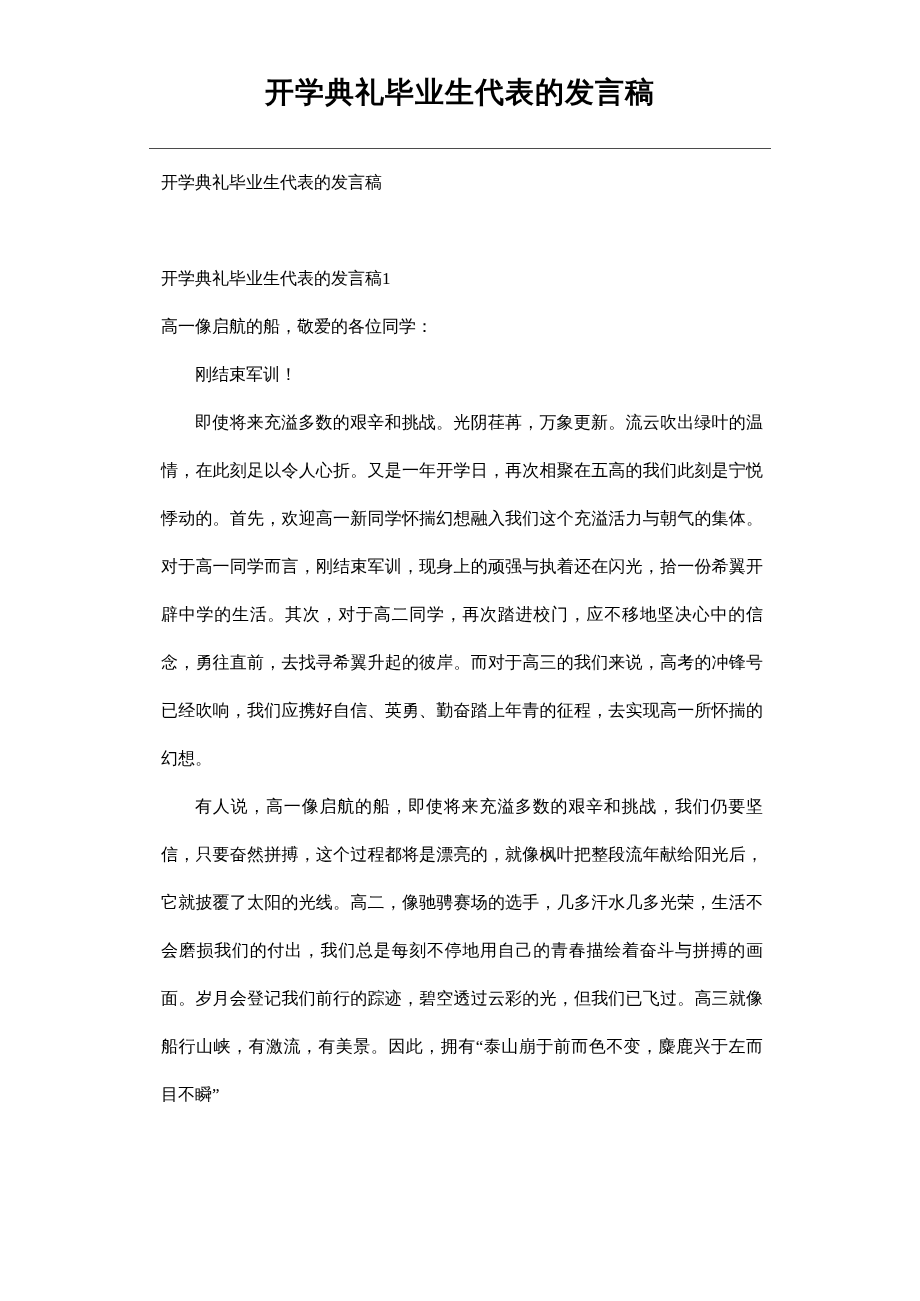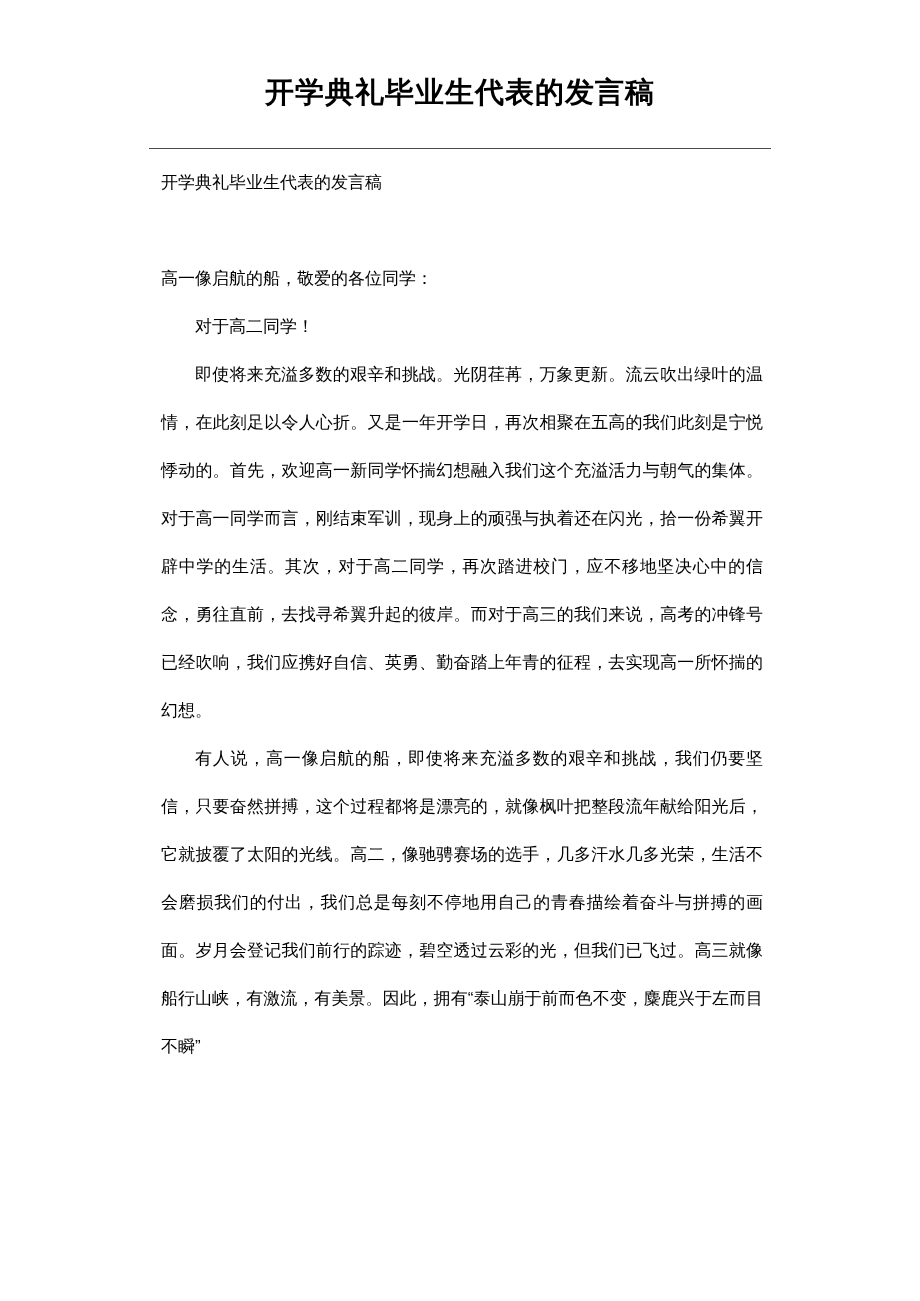--- a/index.html
+++ b/index.html
@@ -7,21 +7,21 @@
     padding: 0;
     background: #ffffff;
   }
   .page {
     position: relative;
     width: 748px;
     height: 1301px;
     margin: 0 auto;
     background: #ffffff;
     overflow: hidden;
-    font-family: Liberation Sans, sans-serif;
+    font-family: Liberation Serif, serif;
     color: #000000;
   }
   .doc-title {
     margin: 72px 0 0 0;
     text-align: center;
     font-size: 29px;
     font-weight: bold;
     letter-spacing: 1px;
     line-height: 40px;
   }
@@ -53,24 +53,25 @@
 
   <h1 class="doc-title">开学典礼毕业生代表的发言稿</h1>
 
   <div class="content-box">
 
     <p>开学典礼毕业生代表的发言稿</p>
 
 
     <p class="spacer"></p>
 
+    <p>开学典礼毕业生代表的发言稿1</p>
 
     <p>高一像启航的船，敬爱的各位同学：</p>
 
-    <p class="indent">对于高二同学！</p>
+    <p class="indent">刚结束军训！</p>
 
     <p class="indent">即使将来充溢多数的艰辛和挑战。光阴荏苒，万象更新。流云吹出绿叶的温情，在此刻足以令人心折。又是一年开学日，再次相聚在五高的我们此刻是宁悦悸动的。首先，欢迎高一新同学怀揣幻想融入我们这个充溢活力与朝气的集体。对于高一同学而言，刚结束军训，现身上的顽强与执着还在闪光，拾一份希翼开辟中学的生活。其次，对于高二同学，再次踏进校门，应不移地坚决心中的信念，勇往直前，去找寻希翼升起的彼岸。而对于高三的我们来说，高考的冲锋号已经吹响，我们应携好自信、英勇、勤奋踏上年青的征程，去实现高一所怀揣的幻想。</p>
 
     <p class="indent">有人说，高一像启航的船，即使将来充溢多数的艰辛和挑战，我们仍要坚信，只要奋然拼搏，这个过程都将是漂亮的，就像枫叶把整段流年献给阳光后，它就披覆了太阳的光线。高二，像驰骋赛场的选手，几多汗水几多光荣，生活不会磨损我们的付出，我们总是每刻不停地用自己的青春描绘着奋斗与拼搏的画面。岁月会登记我们前行的踪迹，碧空透过云彩的光，但我们已飞过。高三就像船行山峡，有激流，有美景。因此，拥有“泰山崩于前而色不变，麋鹿兴于左而目不瞬”</p>
 
   </div>
 
 </div>
 
 </body></html>

